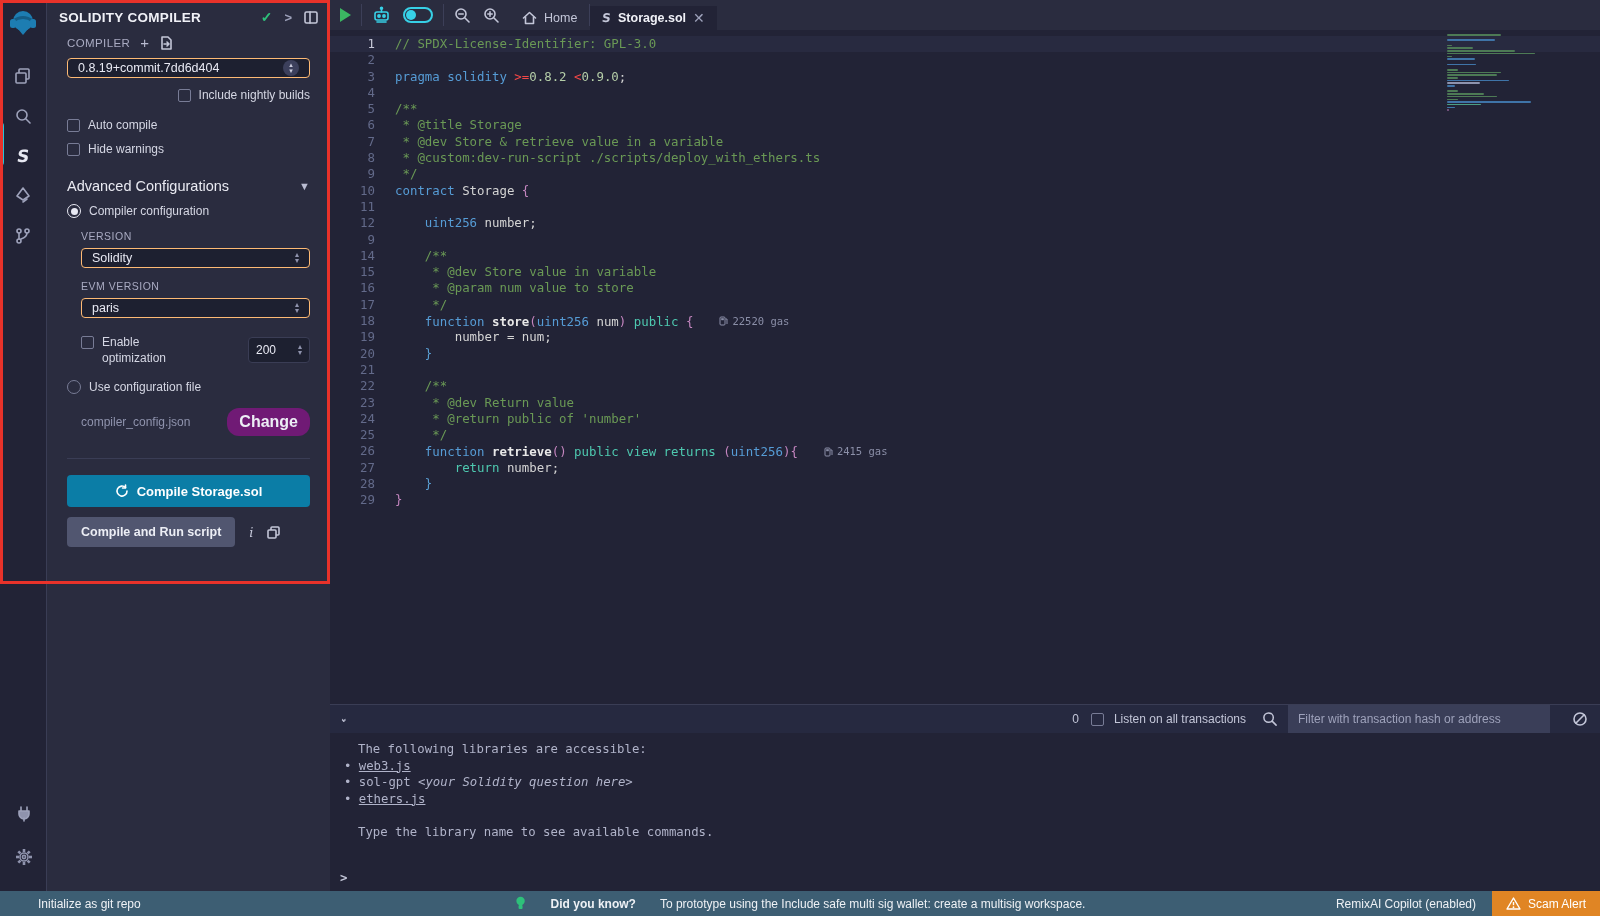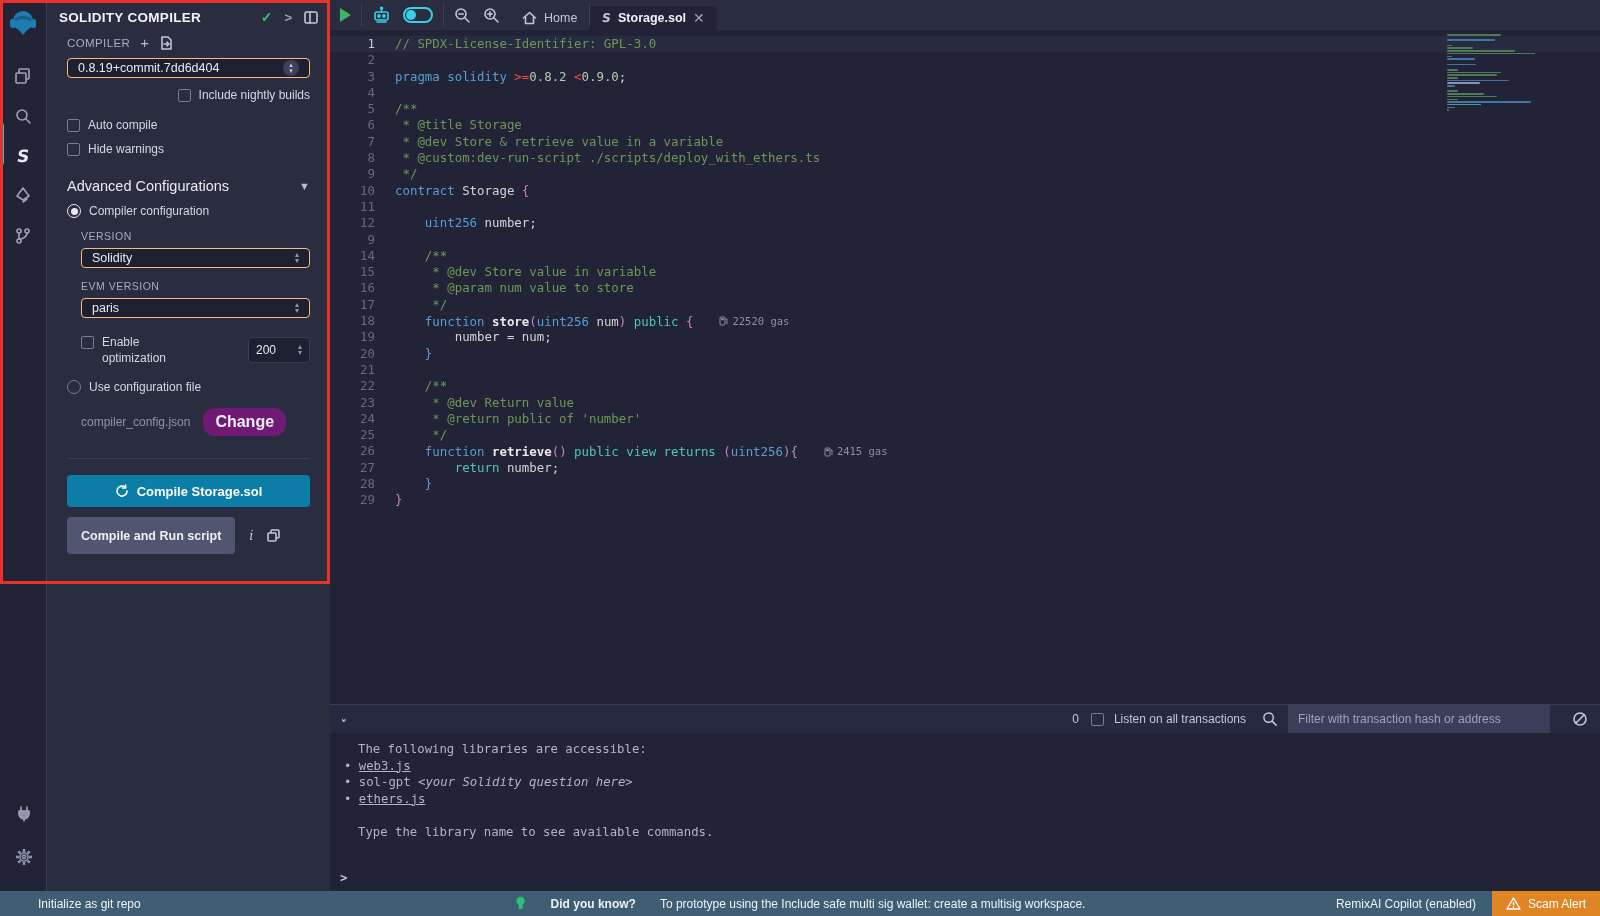--- a/index.html
+++ b/index.html
@@ -51,30 +51,30 @@
     margin:22px 0 10px 0; cursor:pointer; }
   .adv-title { font-size:14.5px; color:#e9eaf2; }
   .chev-d { color:#b9bcd1; font-size:11px; }
   .small-caps { font-size:10.5px; letter-spacing:.5px; color:#a9abc2; margin:12px 0 6px 14px; }
   .indented { margin-left:14px; }
   .optrow { display:flex; align-items:center; justify-content:space-between; margin:16px 0 14px 14px; }
   .optrow .cbl { display:flex; gap:8px; align-items:flex-start; cursor:pointer; }
   .optrow .cbl span.txt { line-height:1.35; color:#d5d7e4; width:86px; }
   .runs { background:#1d2030; border:1px solid #3a3d55; border-radius:4px; width:62px; height:26px;
     display:flex; align-items:center; justify-content:space-between; padding:0 7px; color:#e8e9f3; }
-  .cfgrow { display:flex; align-items:center; margin:14px 0 0 14px;gap:13px; }
+  .cfgrow { display:flex; align-items:center; justify-content:space-between; margin:14px 0 0 14px; }
   .cfgname { color:#8f93ad; font-size:12px; }
   .btn-grey { background:#701a75; color:#eceef5; border-radius:12px; font-size:16px; font-weight:bold;
     padding:5px 12px; cursor:pointer; border:none; }
   .sp-divider { border-top:1px solid #3a3d55; margin:22px 0 0 0; }
   .compile-btn { margin:16px 0 0 0; width:100%; height:32px; background:#0b7da6; color:#fff;
     border:none; border-radius:4px; font-size:13px; font-weight:bold; display:flex;
     align-items:center; justify-content:center; gap:8px; cursor:pointer; }
   .runrow { display:flex; align-items:center; gap:14px; margin-top:10px; }
-  .compile-run-btn { height:37px; background:#515670; color:#eceef5; border:none; border-radius:4px;
+  .compile-run-btn { height:30px; background:#515670; color:#eceef5; border:none; border-radius:4px;
     font-size:12.5px; font-weight:bold; padding:0 14px; cursor:pointer; }
   .mini-ic { color:#c3c6d8; cursor:pointer; display:flex; align-items:center; }
   .info-i { font-family:"DejaVu Serif", serif; font-style:italic; font-size:13px; }
 
   .red-rect { position:absolute; left:0; top:0; width:330px; height:584px;
     border:3px solid #e8322a; pointer-events:none; z-index:50; }
 
   
   .editorcol { flex:1; display:flex; flex-direction:column; min-width:0; background:#222336; }
   .tabbar { height:30px; background:#2a2c3f; display:flex; align-items:stretch; flex:none; }

